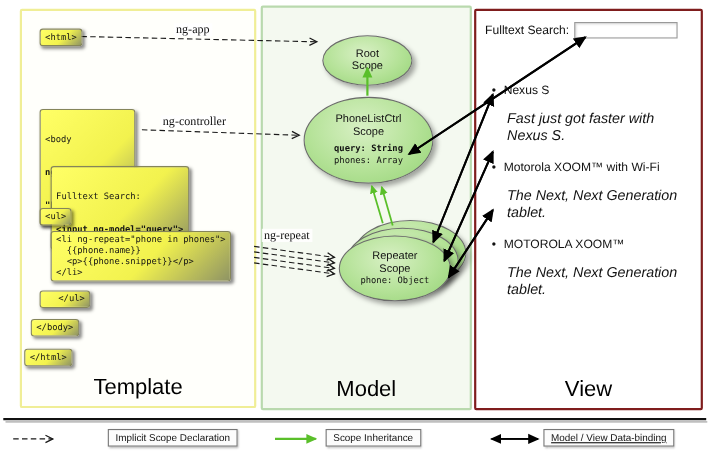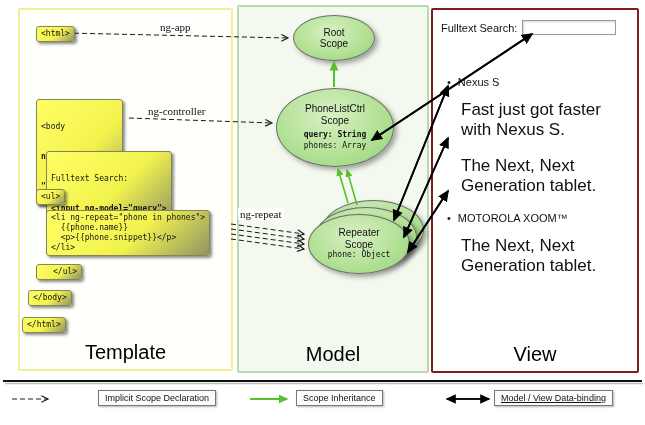--- a/index.html
+++ b/index.html
@@ -30,21 +30,21 @@
   
   .ellipse{
     position:absolute;z-index:1;border:1px solid #6b6b6b;border-radius:50%;
     background:radial-gradient(ellipse at 45% 35%,#d8f0c4 0%,#b4e297 55%,#94d275 100%);
     box-shadow:3px 3px 5px rgba(0,0,0,0.35);
     display:flex;flex-direction:column;align-items:center;justify-content:center;
     text-align:center;
   }
   .etitle{font-size:10px;line-height:1.15;white-space:pre-line;}
   .eprop{font-family:"DejaVu Sans Mono","Liberation Mono",monospace;font-size:8px;line-height:1.35;}
-  .el-root{left:293px;top:15px;width:80px;height:44px;}
+  .el-root{left:293px;top:32px;width:80px;height:44px;}
   .el-plc{left:276px;top:88px;width:116px;height:77px;}
   .el-plc .etitle{margin-bottom:4px;}
   .el-rep3{left:322px;top:200px;width:100px;height:58px;}
   .el-rep2{left:315px;top:207px;width:100px;height:58px;}
   .el-rep1{left:308px;top:214px;width:100px;height:58px;}
   
   .arrow-label{
     position:absolute;z-index:4;
     font-family:Liberation Serif, serif;
     font-size:11px;color:#111;background:rgba(255,255,255,0.85);padding:0 2px;
@@ -54,21 +54,21 @@
   .lbl-ngrepeat{left:238px;top:208px;}
   
   .view-search{position:absolute;left:441px;top:20px;z-index:2;font-size:11px;display:flex;align-items:center;gap:5px;}
   .view-search input{
     width:88px;height:13px;border:1px solid #999;background:#fff;
     font-size:10px;padding:0 2px;box-shadow:inset 1px 1px 2px rgba(0,0,0,0.15);
   }
   .view-list{position:absolute;left:447px;top:76px;width:186px;z-index:2;}
   .vtitle{font-size:11px;margin:0 0 12px 0;}
   .bullet{margin-right:7px;}
-  .vdesc{font-size:17px;padding-left:14px;margin:0 0 16px 0;}
+  .vdesc{font-size:13px;padding-left:14px;margin:0 0 16px 0;font-style:italic;}
   
   .legend-box{
     position:absolute;top:390px;z-index:3;font-size:9px;padding:2px 6px;
     border:1px solid #777;background:#fcfcfc;box-shadow:1px 1px 2px rgba(0,0,0,0.3);
     white-space:nowrap;
   }
   .lg1{left:58px;margin-left:40px;}
   .lg2{left:296px;}
   .lg3{left:494px;text-decoration:underline;}
   
@@ -111,20 +111,21 @@
   <span>Fulltext Search:</span>
   <input type="text" value="" style="">
 </div>
 
 <div class="view-list">
   <div class="vitem">
     <div class="vtitle"><span class="bullet">•</span><span>Nexus S</span></div>
     <div class="vdesc">Fast just got faster with Nexus S.</div>
   </div>
   <div class="vitem">
+    <div class="vtitle"><span class="bullet">•</span><span>Motorola XOOM™ with Wi-Fi</span></div>
     <div class="vdesc">The Next, Next Generation tablet.</div>
   </div>
   <div class="vitem">
     <div class="vtitle"><span class="bullet">•</span><span>MOTOROLA XOOM™</span></div>
     <div class="vdesc">The Next, Next Generation tablet.</div>
   </div>
 </div>
 
 <svg class="overlay" width="645" height="425" viewBox="0 0 645 425">
   <defs>

